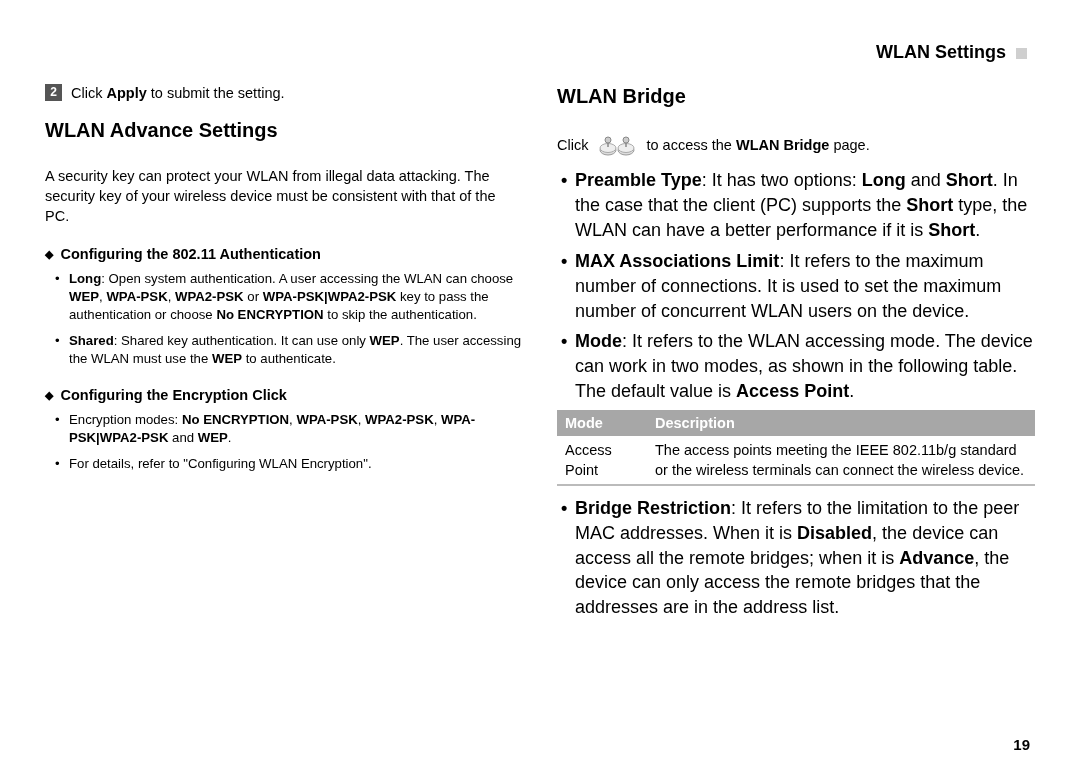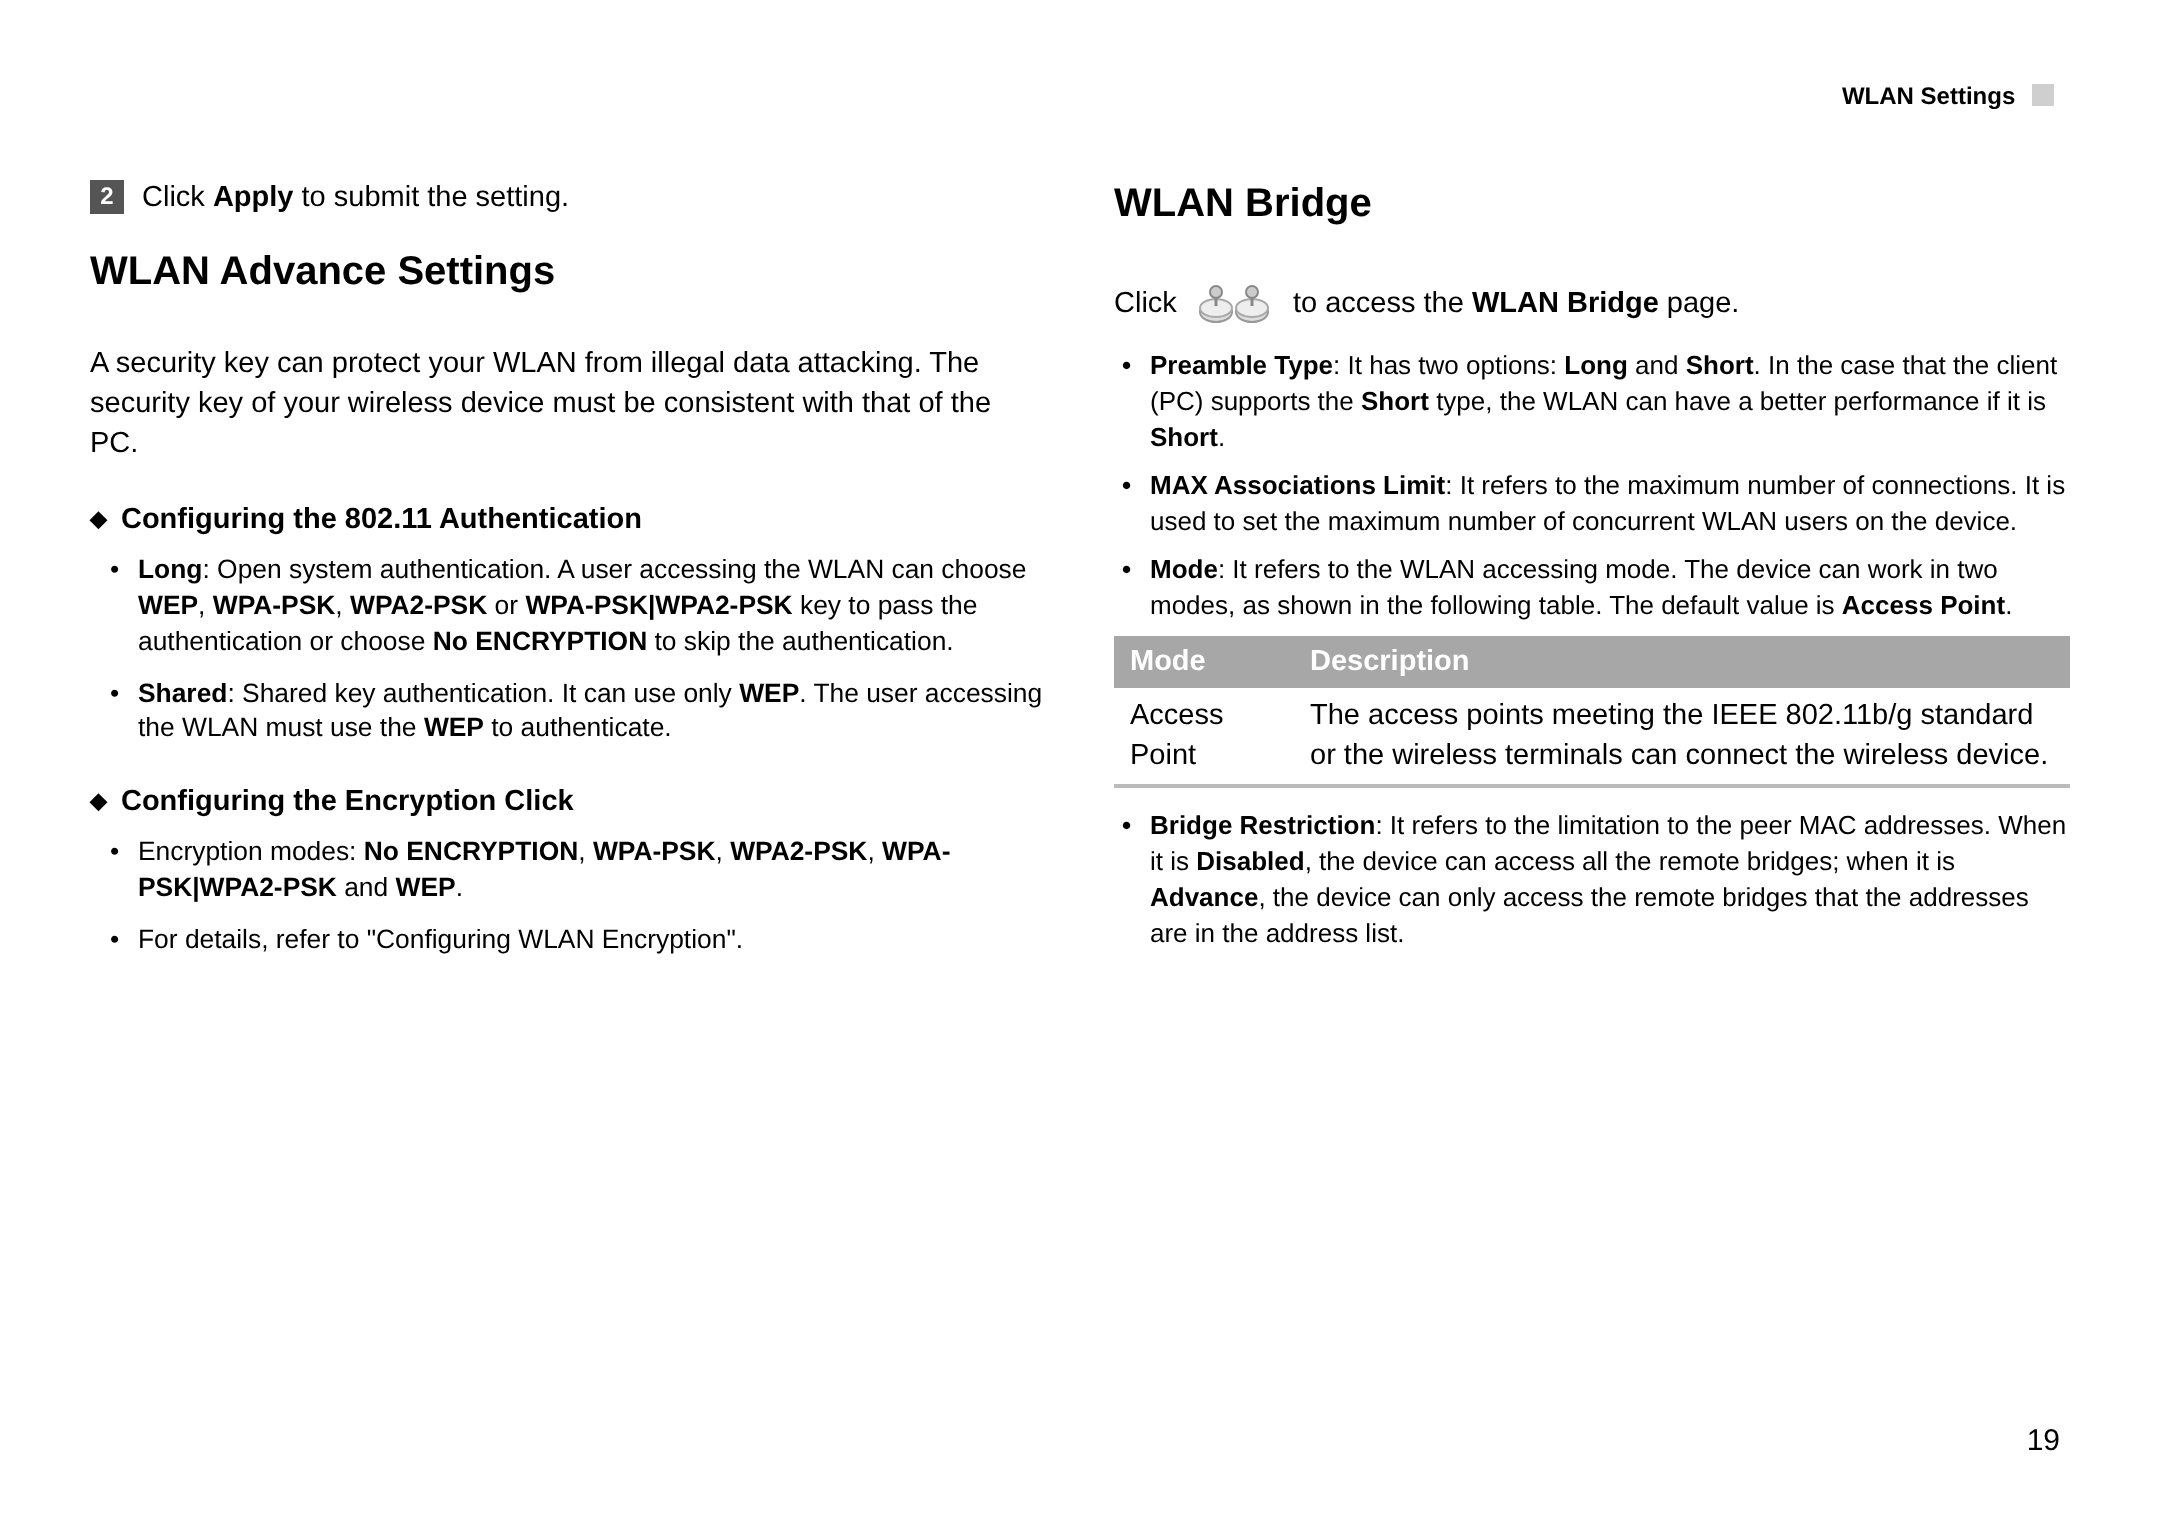--- a/index.html
+++ b/index.html
@@ -10,22 +10,22 @@
     color: #000;
     background: #fff;
     width: 1080px;
     height: 766px;
     position: relative;
     padding: 40px 45px 30px 45px;
   }
   .page-header {
     text-align: right;
     font-weight: bold;
-    font-size: 12px;
-    margin-bottom: 32px;
+    font-size: 18px;
+    margin-bottom: 18px;
     padding-right: 8px;
   }
   .header-box {
     display: inline-block;
     width: 11px; height: 11px;
     background: #cfcfcf;
     margin-left: 5px;
     vertical-align: -1px;
   }
   .cols {
@@ -72,21 +72,21 @@
     font-size: 13.2px;
     line-height: 1.35;
   }
   ul.bullets > li { position: relative; padding-left: 10px; margin-bottom: 8px; }
   ul.bullets > li::before {
     content: "•"; position: absolute; left: -4px; top: 0;
   }
   ul.wide-bullets {
     list-style: none;
     padding-left: 4px;
-    font-size: 13px;
+    font-size: 18px;
     line-height: 1.38;
   }
   ul.wide-bullets > li { position: relative; padding-left: 14px; margin-bottom: 6px; }
   ul.wide-bullets > li::before {
     content: "•"; position: absolute; left: 0; top: 0; font-weight: bold;
   }
   table.mode-table {
     width: 100%;
     border-collapse: collapse;
     font-size: 14.5px;
@@ -101,22 +101,22 @@
     font-size: 14.5px;
   }
   table.mode-table td {
     padding: 4px 8px;
     border-bottom: 1px solid #bbb;
     vertical-align: top;
   }
   .accessing { border-bottom: 2px solid #bbb; }
   .page-num {
     position: absolute;
-    bottom: 34px; right: 50px;
-    font-weight: normal;
+    bottom: 10px; right: 50px;
+    font-weight: bold;
     font-size: 15px;
   }
 </style>
 </head>
 <body>
 
 <div class="page-header">
   <span>WLAN Settings</span>
   <span class="header-box"></span>
 </div>

